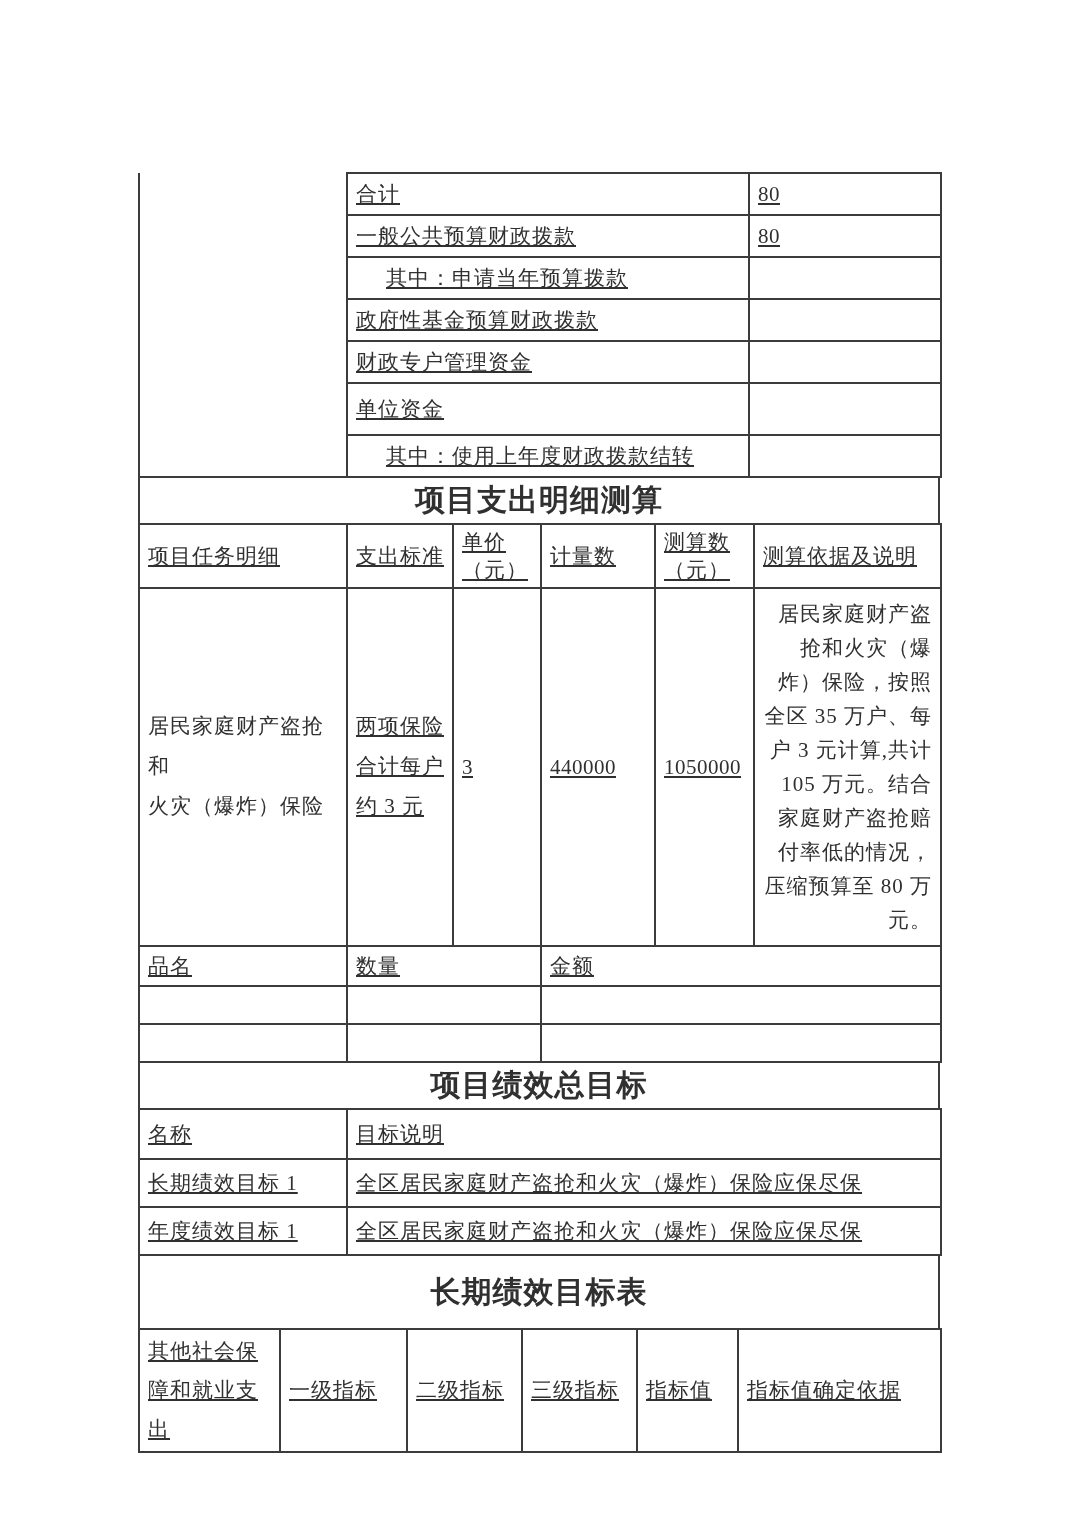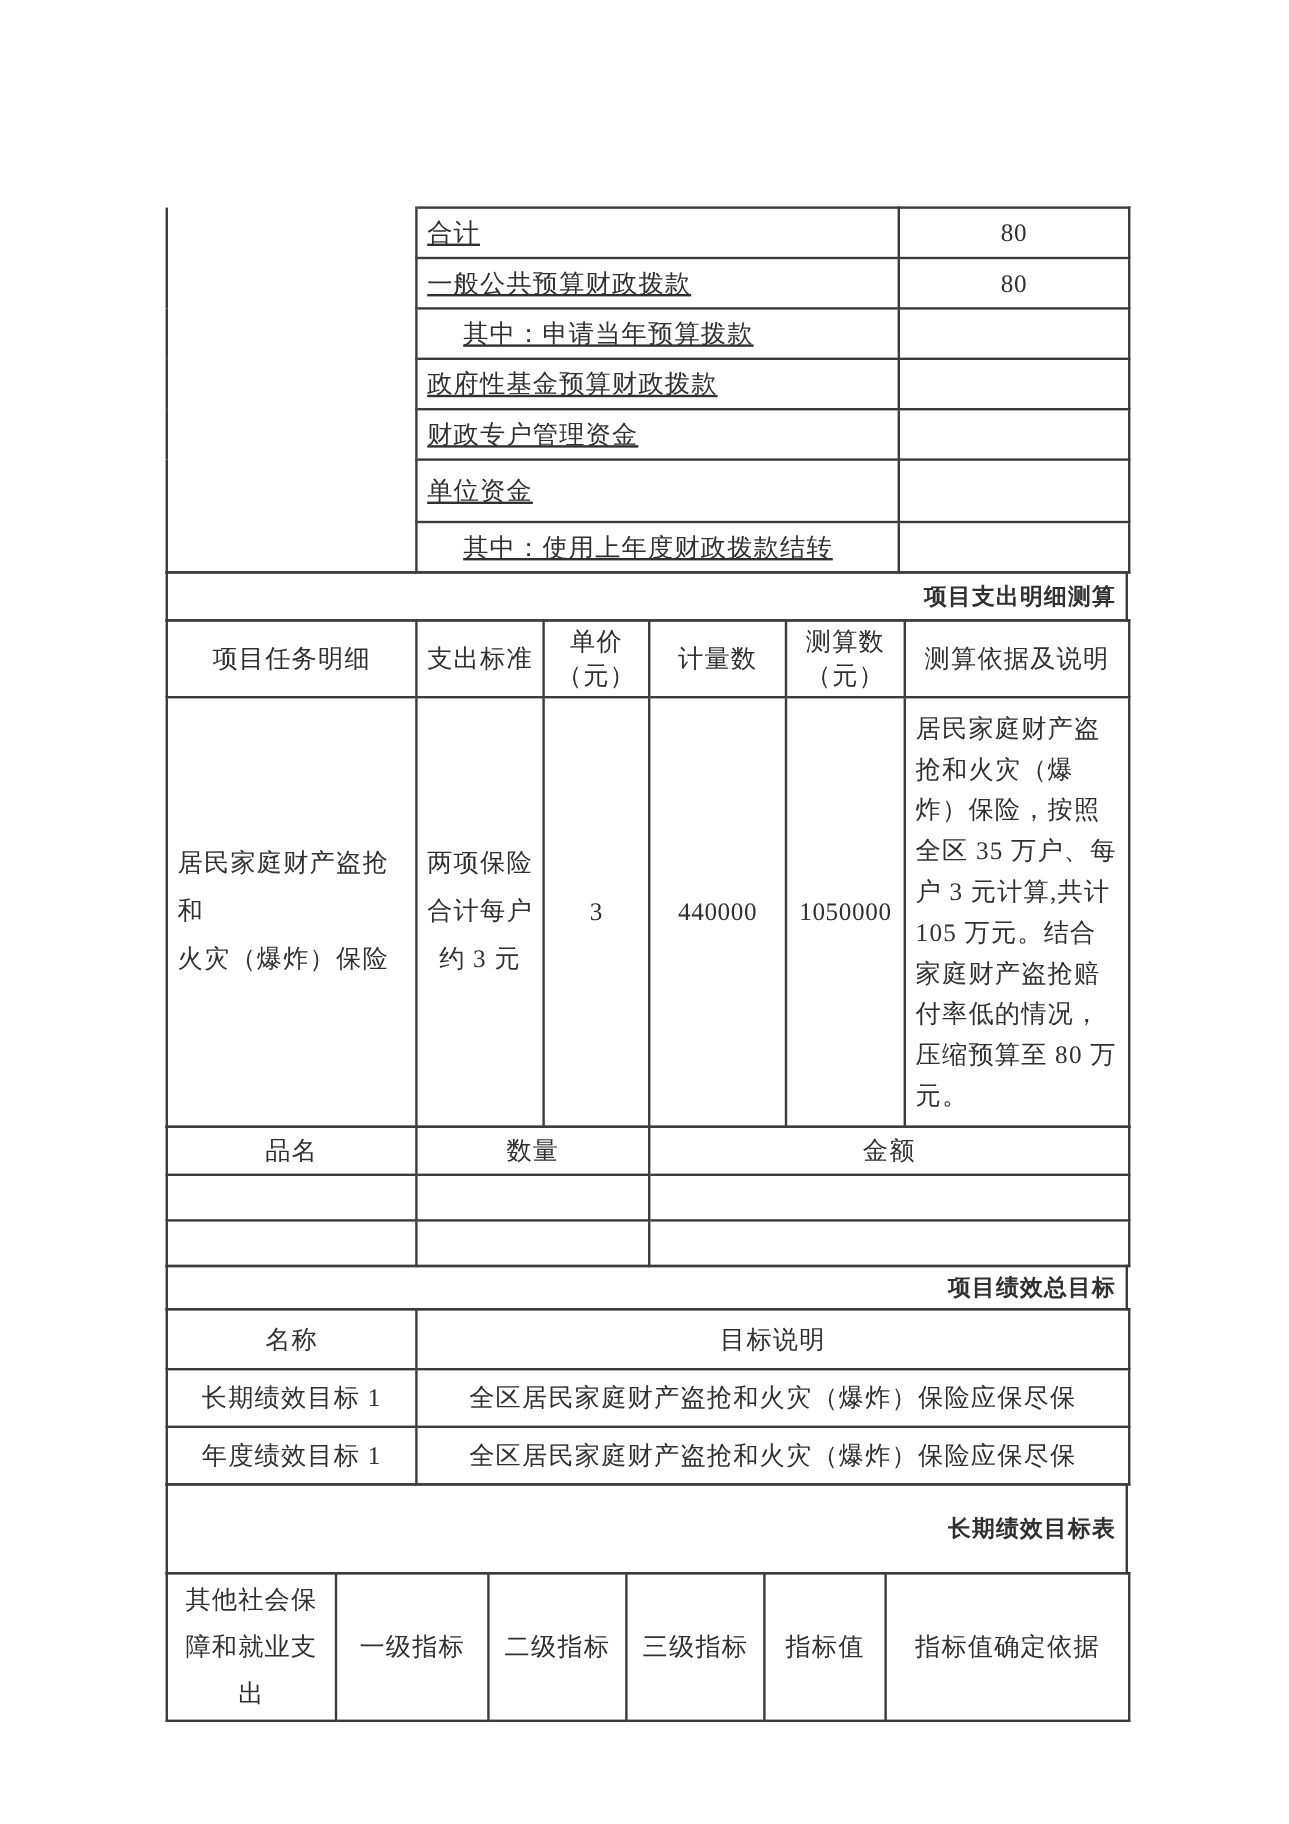--- a/index.html
+++ b/index.html
@@ -14,26 +14,26 @@
   td{
     border:2px solid #3c3c3c;
     vertical-align:middle;
     font-size:21px;
     letter-spacing:1px;
     padding:2px 8px;
     box-sizing:border-box;
     overflow:hidden;
   }
   .lbl{text-align:left;text-decoration:underline;}
-  .ctr{text-align:center;}
+  .ctr{text-align:left;text-decoration:underline;}
   .indent{padding-left:38px;}
   .no-top{border-top:none;}
-  .band td{font-weight:bold;text-align:right;font-size:19px;}
+  .band td{font-weight:bold;text-align:center;font-size:30px;}
   .pre{white-space:pre-line;}
-  .basis{text-align:left;line-height:1.62;padding:8px 8px;}
+  .basis{text-align:right;line-height:1.62;padding:8px 8px;}
   .task{text-align:left;line-height:1.9;}
   .std{line-height:1.9;}
   .cat{line-height:1.85;}
   .num{letter-spacing:0.5px;}
 </style>
 </head>
 <body>
 
 <div class="sheet">
 

